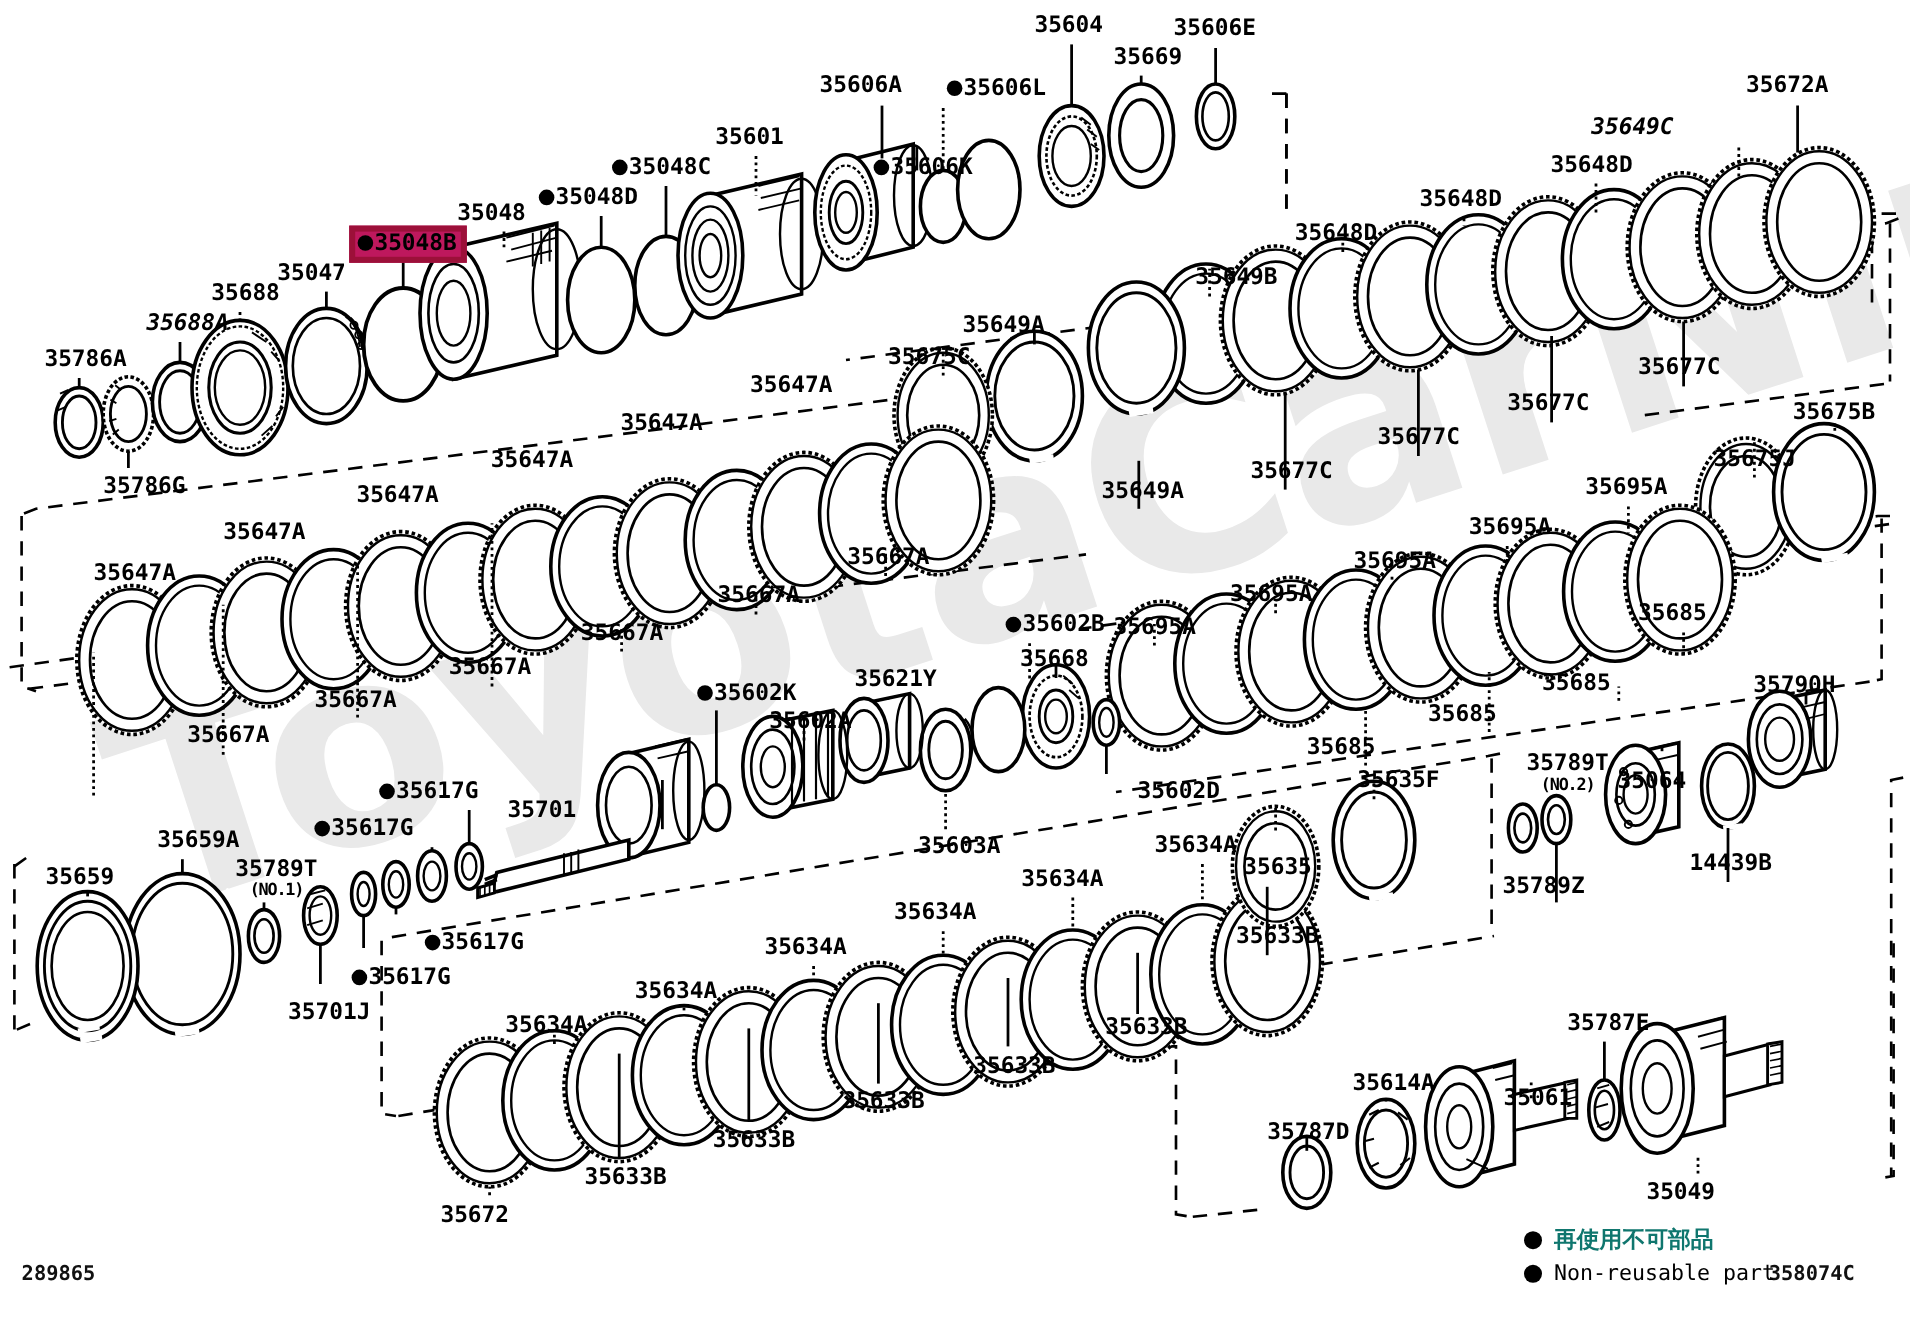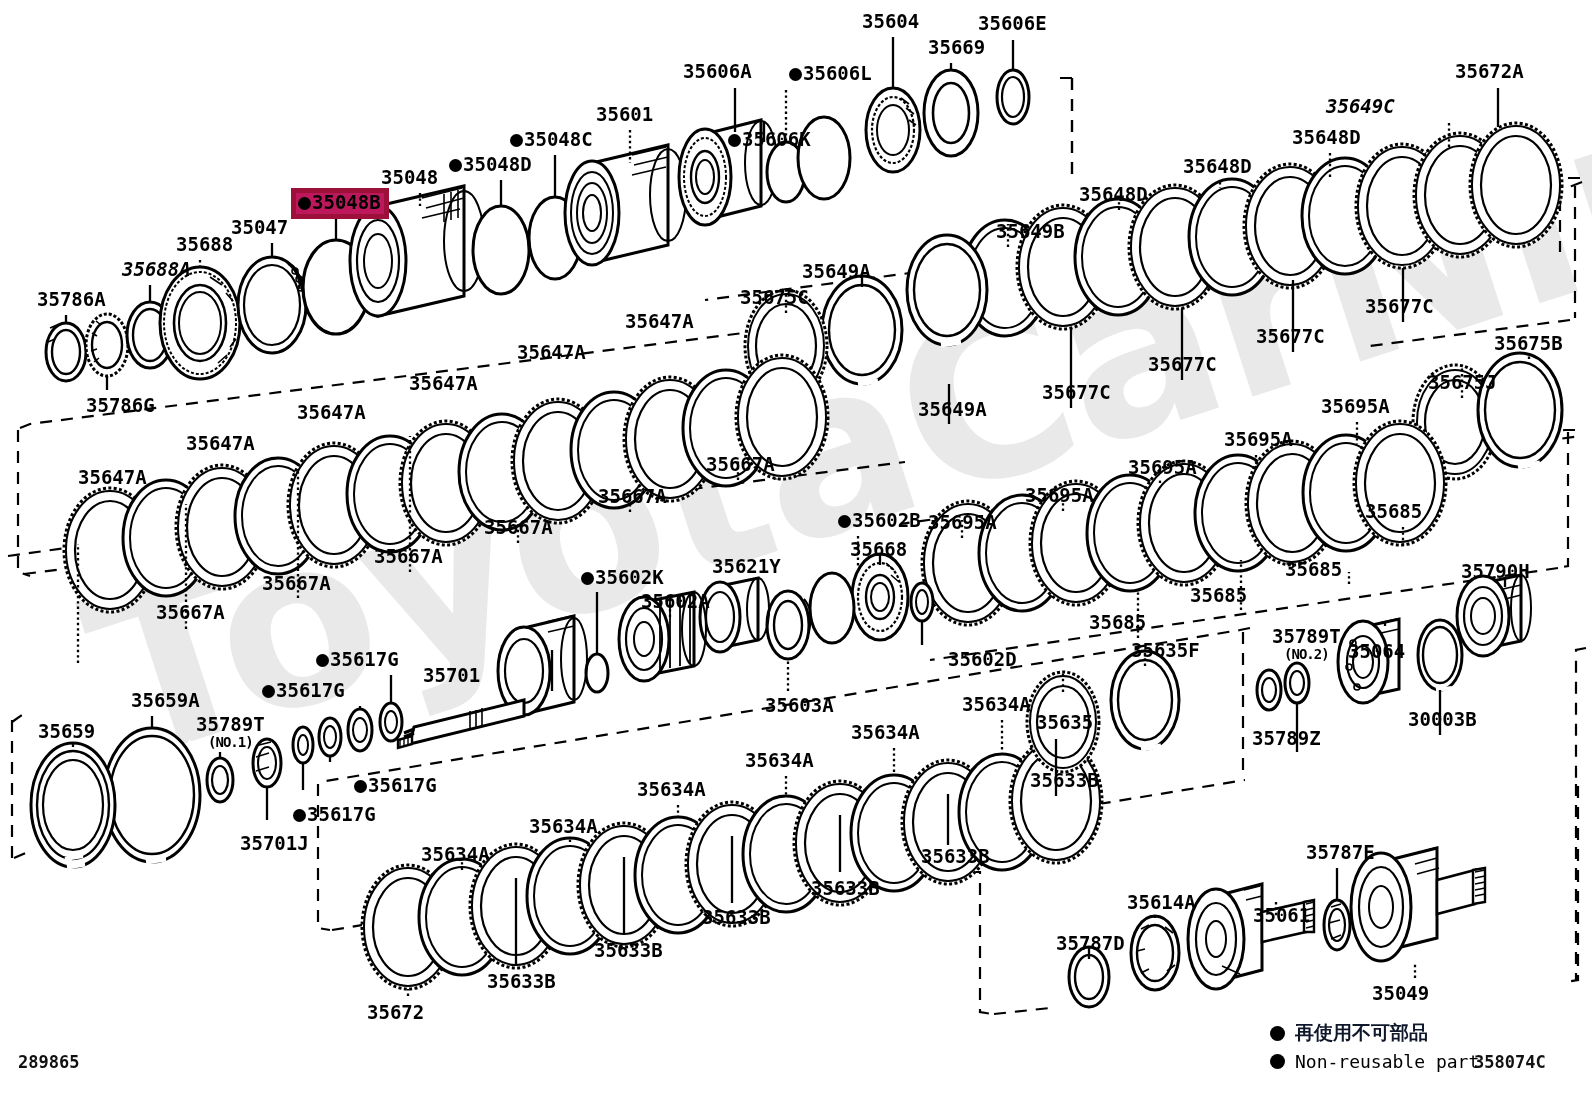--- a/index.html
+++ b/index.html
@@ -52,21 +52,21 @@
     position:absolute;left:1474px;top:1052px;z-index:5;
     font-family:"DejaVu Sans Mono","Liberation Mono",monospace;
     font-size:17px;font-weight:700;color:#111;letter-spacing:0px;
   }
   
   #legend{position:absolute;left:1270px;top:1020px;z-index:5;}
   #legend .row{display:flex;align-items:center;margin-bottom:5px;}
   #legend .row .dot{margin-right:10px;width:15px;height:15px;}
   #legend .jp{
     font-family:"DejaVu Sans","Liberation Sans",sans-serif;
-    font-size:19px;font-weight:700;color:#0f172a;white-space:nowrap;
+    font-size:19px;font-weight:700;color:#0f766e;white-space:nowrap;
   }
   #legend .en{
     font-family:"DejaVu Sans Mono","Liberation Mono",monospace;
     font-size:18px;font-weight:400;color:#000;white-space:nowrap;
   }
 </style>
 </head>
 <body>
 
 <div id="sheet">
@@ -742,21 +742,21 @@
       <div class="lbl" style="left: 1089px; top: 613px;"><span>35685</span></div>
       <div class="lbl" style="left: 1272px; top: 627px;"><span>35789T</span><span class="sub">(NO.2)</span></div>
       <div class="lbl" style="left: 316px; top: 650px;"><span class="dot"></span><span>35617G</span></div>
       <div class="lbl" style="left: 1131px; top: 641px;"><span>35635F</span></div>
       <div class="lbl" style="left: 423px; top: 666px;"><span>35701</span></div>
       <div class="lbl" style="left: 262px; top: 681px;"><span class="dot"></span><span>35617G</span></div>
       <div class="lbl" style="left: 1036px; top: 667px; margin-top: 46px;"><span>35635</span></div>
       <div class="lbl" style="left: 765px; top: 696px;"><span>35603A</span></div>
       <div class="lbl" style="left: 131px; top: 691px;"><span>35659A</span></div>
       <div class="lbl" style="left: 962px; top: 695px;"><span>35634A</span></div>
-      <div class="lbl" style="left: 1408px; top: 710px;"><span>30003B</span></div>
+      <div class="lbl" style="left: 1408px; top: 710px;"><span>14439B</span></div>
       <div class="lbl" style="left: 196px; top: 715px;"><span>35789T</span><span class="sub">(NO.1)</span></div>
       <div class="lbl" style="left: 38px; top: 722px;"><span>35659</span></div>
       <div class="lbl" style="left: 851px; top: 723px;"><span>35634A</span></div>
       <div class="lbl" style="left: 1252px; top: 729px;"><span>35789Z</span></div>
       <div class="lbl" style="left: 745px; top: 751px;"><span>35634A</span></div>
       <div class="lbl" style="left: 354px; top: 776px;"><span class="dot"></span><span>35617G</span></div>
       <div class="lbl" style="left: 1030px; top: 771px;"><span>35633B</span></div>
       <div class="lbl" style="left: 637px; top: 780px;"><span>35634A</span></div>
       <div class="lbl" style="left: 293px; top: 805px;"><span class="dot"></span><span>35617G</span></div>
       <div class="lbl" style="left: 529px; top: 817px;"><span>35634A</span></div>

